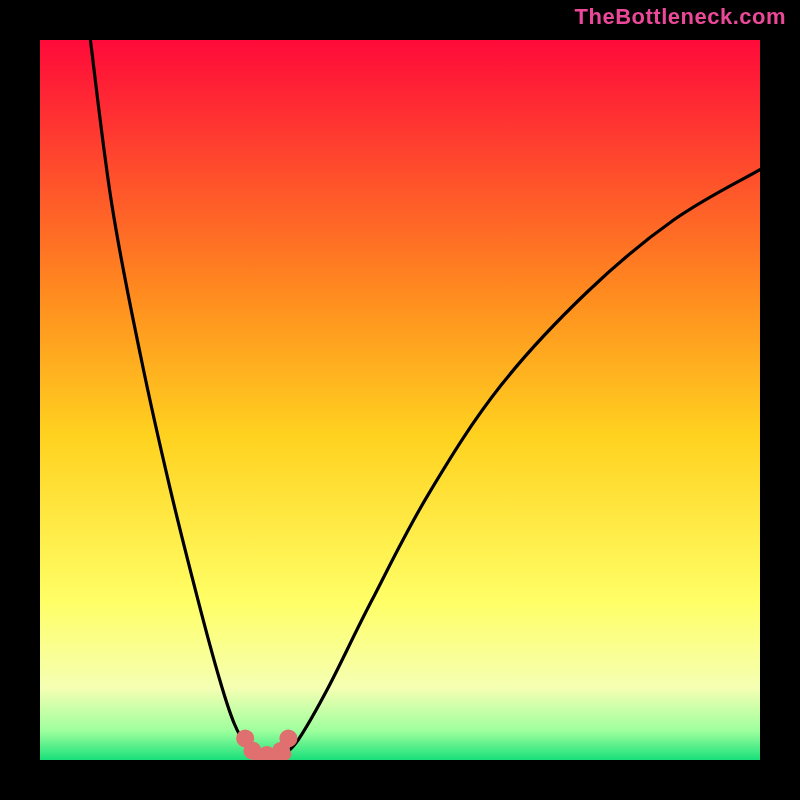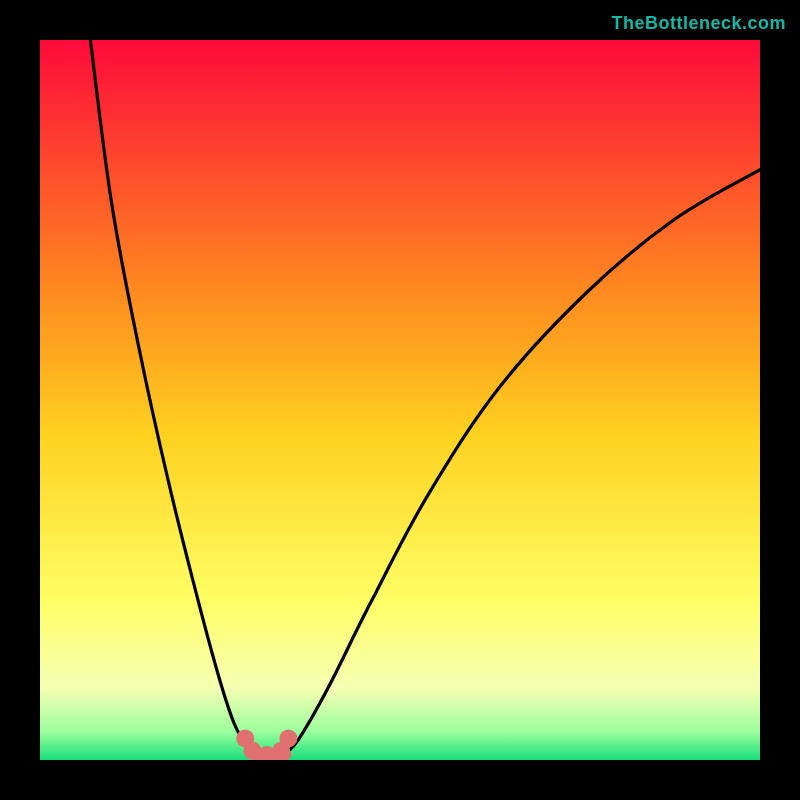--- a/index.html
+++ b/index.html
@@ -27,24 +27,24 @@
     height: 720px;
     overflow: hidden;
   }
   .plot-area svg {
     display: block;
     width: 720px;
     height: 720px;
   }
   .watermark {
     position: absolute;
-    top: 13px;
+    top: 4px;
     right: 14px;
-    color: #14b8a6;
-    font-size: 18px;
+    color: #ec4899;
+    font-size: 22px;
     font-weight: 600;
     letter-spacing: 0.5px;
     user-select: none;
   }
 </style>
 </head>
 <body>
 
 <div class="frame">
   <div class="plot-area">

